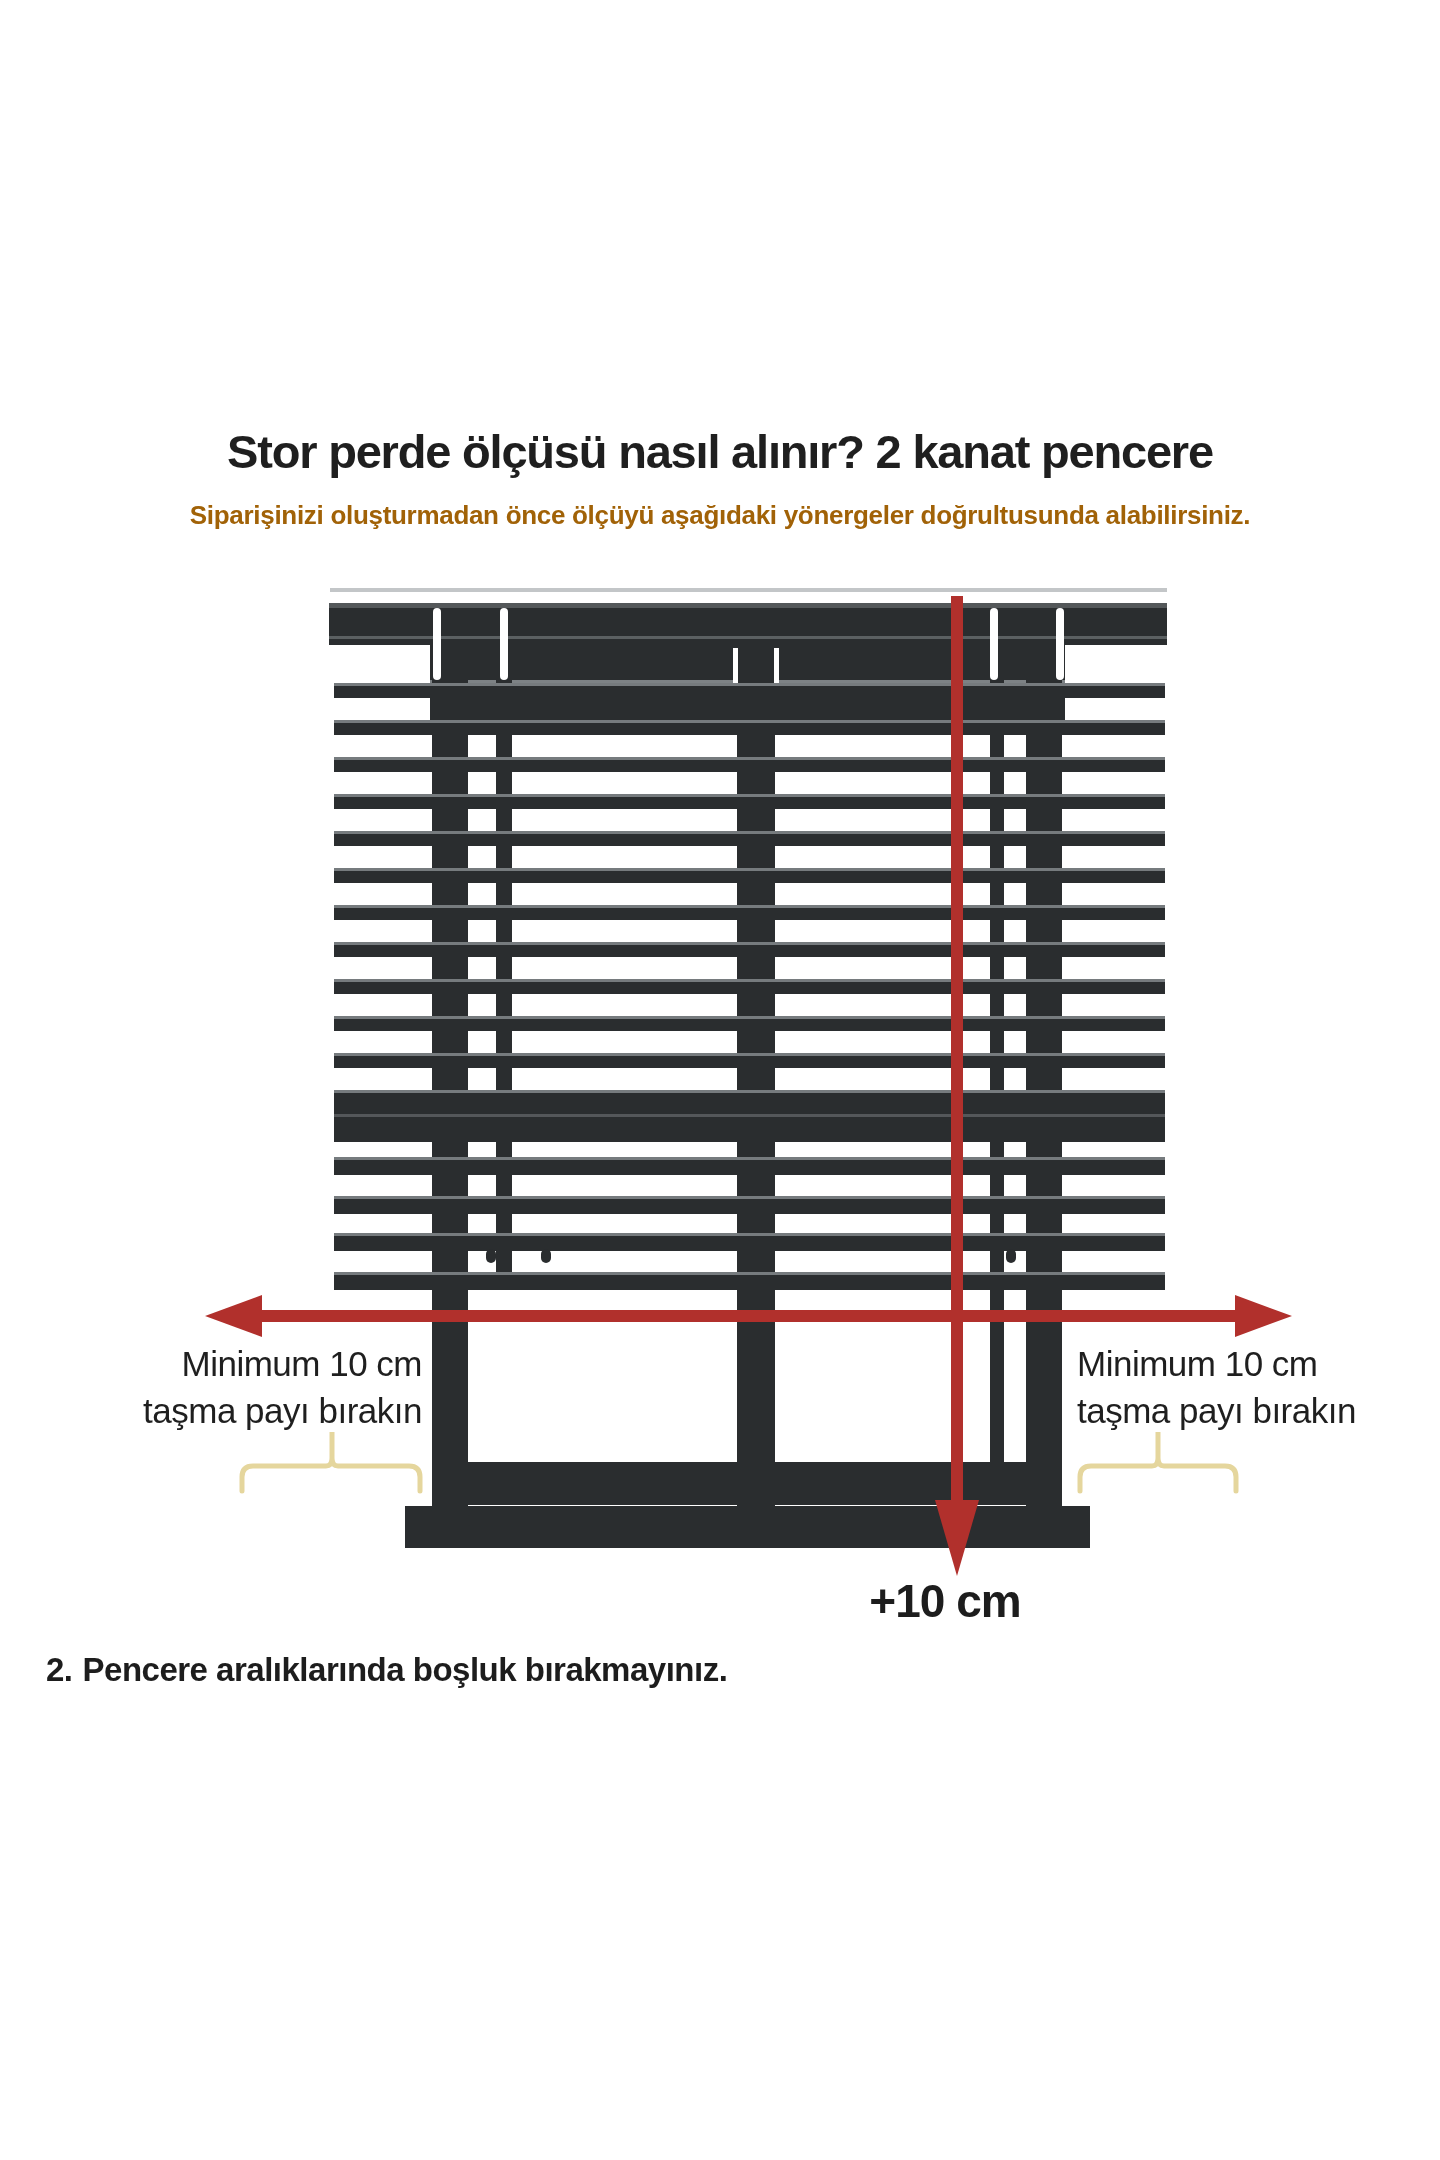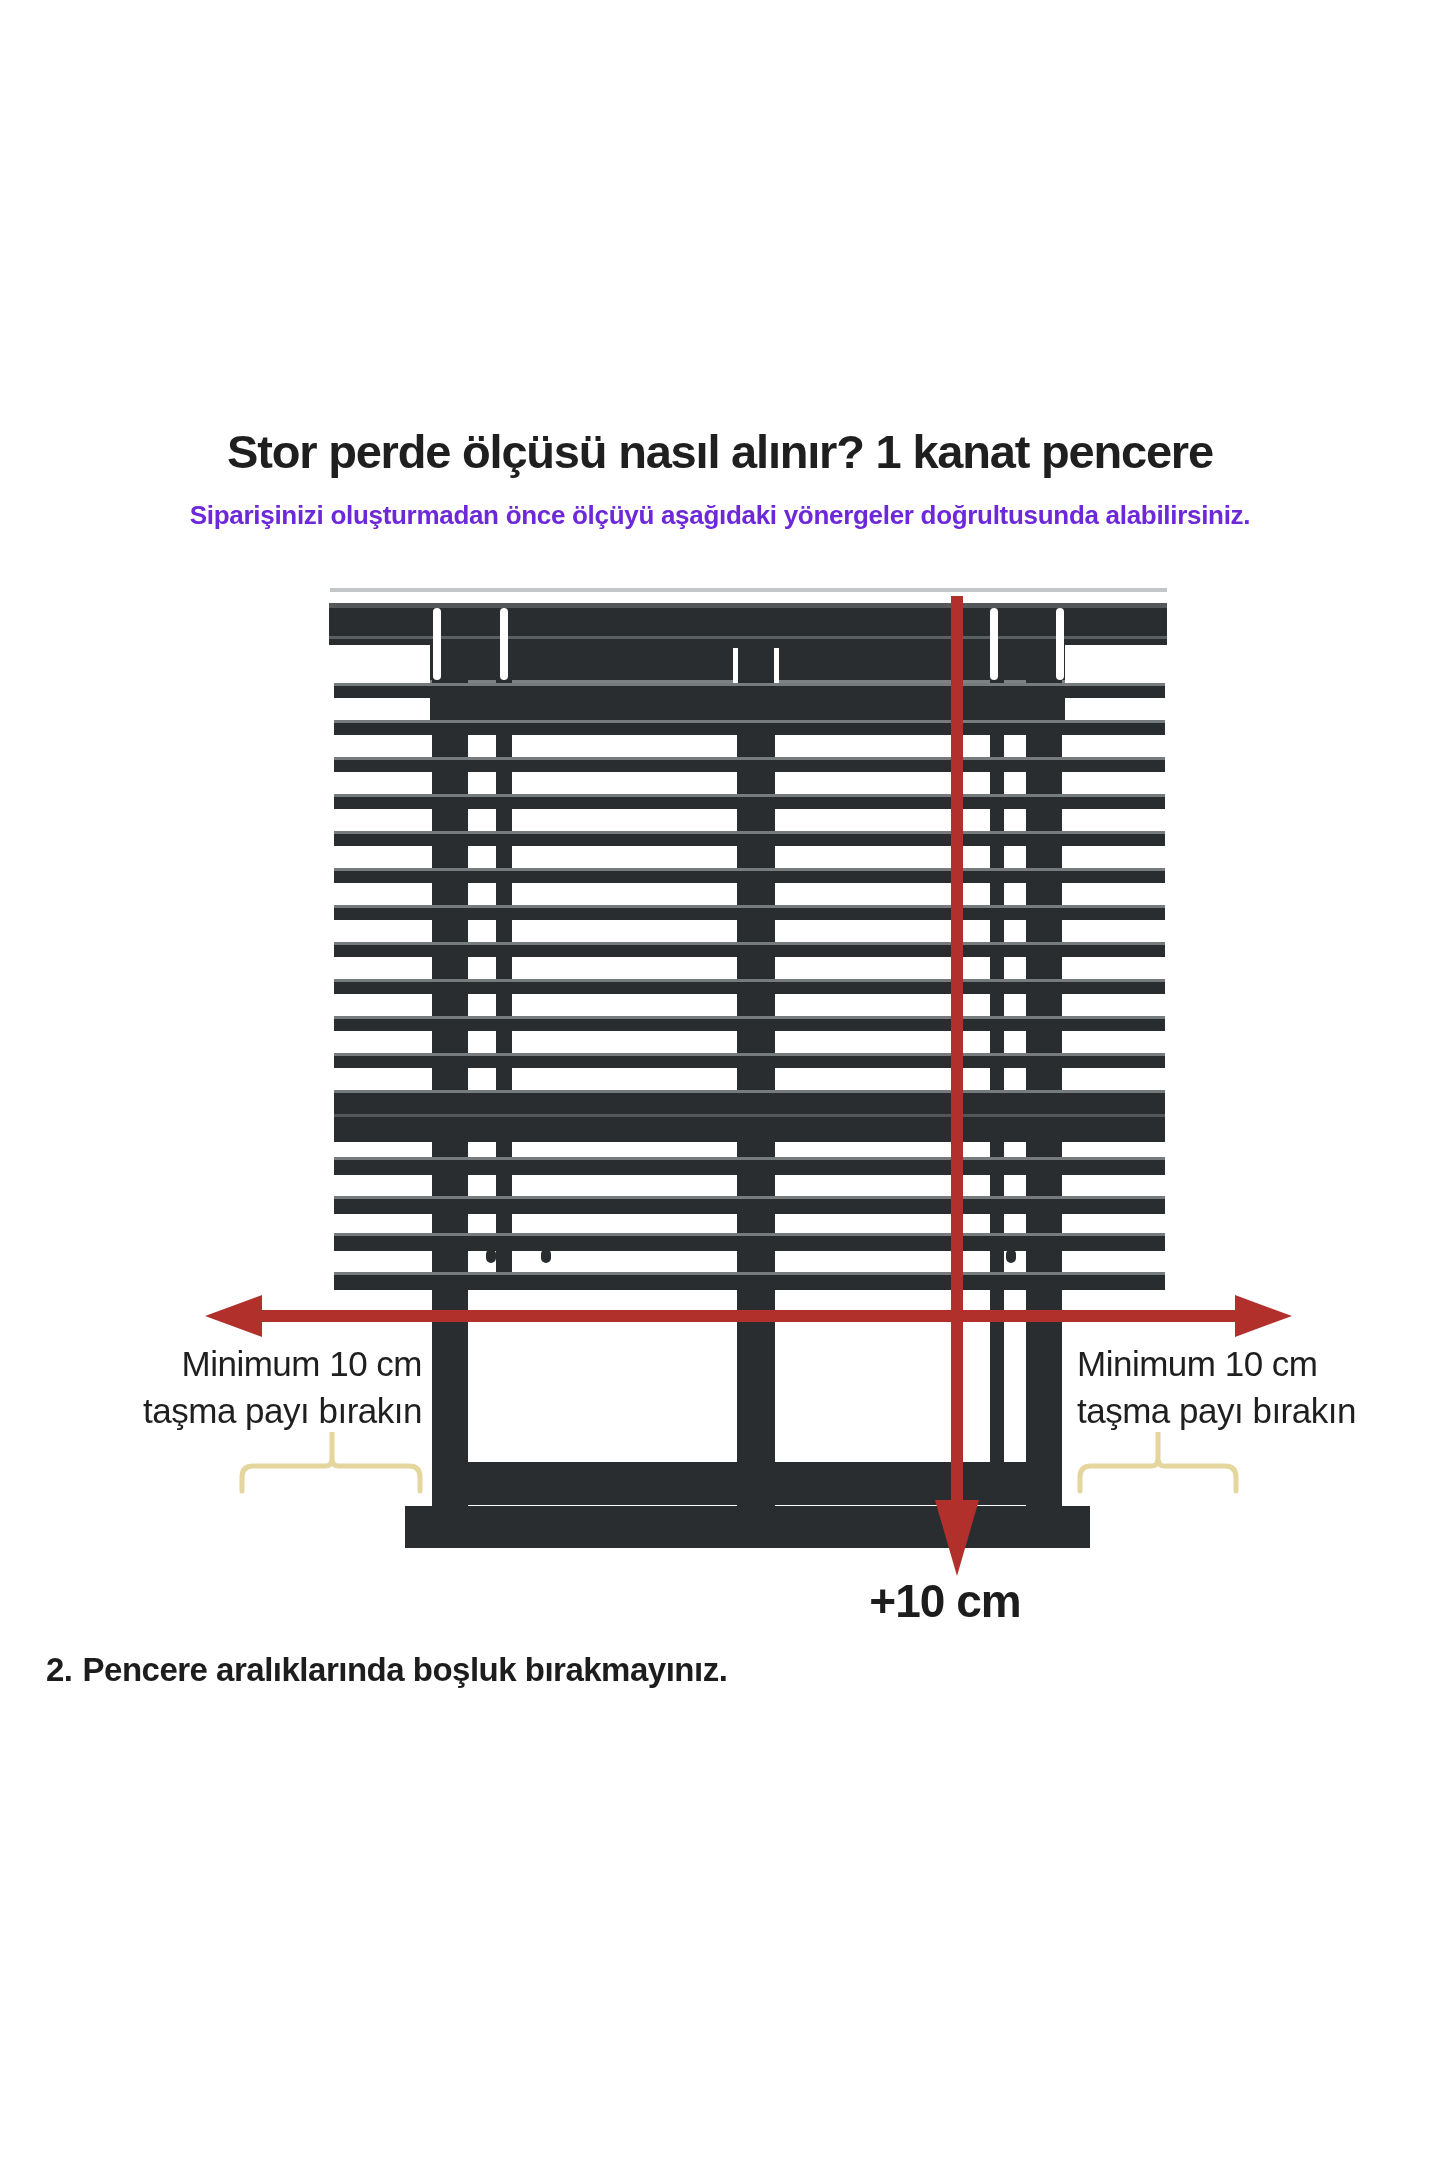--- a/index.html
+++ b/index.html
@@ -5,21 +5,21 @@
   :root{
     --dark:#2a2d2f; --hl:#767b7e; --seam:#7d8285; --red:#b1302c;
     --yellow:#e5d69d; --tan:#cfa377; --ink:#1f1f1f; --faint:#c3c6c8;
   }
   html,body{margin:0;padding:0;background:#fff;}
   #stage{position:relative;width:1440px;height:2160px;background:#fff;overflow:hidden;
          font-family:"Liberation Sans", sans-serif;color:var(--ink);}
   .title{position:absolute;top:424px;left:0;width:1440px;text-align:center;
          font-size:47px;font-weight:700;letter-spacing:-1.2px;color:var(--ink);}
   .subtitle{position:absolute;top:500px;left:0;width:1440px;text-align:center;
-         font-size:26px;font-weight:700;letter-spacing:-0.3px;color:#6d28d9;}
+         font-size:26px;font-weight:700;letter-spacing:-0.3px;color:#a16207;}
   .diagram-svg{position:absolute;left:100px;top:560px;width:1260px;height:1150px;}
   .dk{fill:var(--dark);}
   .hl{fill:var(--hl);}
   .sm{fill:var(--seam);}
   .wt{fill:#ffffff;}
   .rd{fill:var(--red);}
   .fl{fill:var(--faint);}
   .yl{fill:none;stroke:var(--yellow);stroke-width:5;stroke-linecap:round;}
   .side-label{position:absolute;top:1340px;font-size:35px;font-weight:400;
          line-height:47px;letter-spacing:-0.5px;color:var(--ink);white-space:nowrap;}
@@ -30,21 +30,21 @@
   .instructions{position:absolute;left:46px;top:1642px;font-size:33px;font-weight:700;
          letter-spacing:-0.5px;line-height:56px;color:#1d1d1d;white-space:nowrap;}
   .instructions .num{margin-right:10px;}
   .instructions .tan{color:var(--tan);margin-right:8px;}
 </style>
 </head>
 <body>
 
 <div id="stage">
 
-  <div class="title">Stor perde ölçüsü nasıl alınır? 1 kanat pencere</div>
+  <div class="title">Stor perde ölçüsü nasıl alınır? 2 kanat pencere</div>
   <div class="subtitle">Siparişinizi oluşturmadan önce ölçüyü aşağıdaki yönergeler doğrultusunda alabilirsiniz.</div>
 
   <svg class="diagram-svg" viewBox="100 560 1260 1150" xmlns="http://www.w3.org/2000/svg">
     <defs>
       <g id="slatA">
         <rect class="dk" x="334" y="0" width="831" height="15"></rect>
         <rect class="hl" x="334" y="0" width="831" height="3"></rect>
       </g>
       <g id="slatB">
         <rect class="dk" x="334" y="0" width="831" height="18"></rect>

